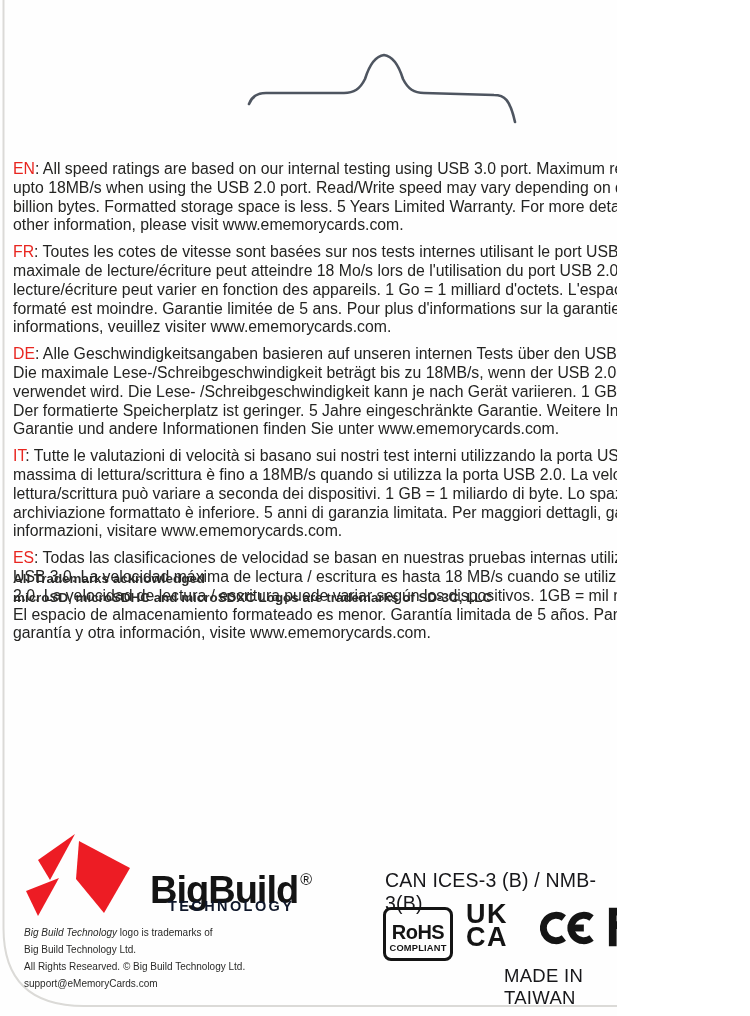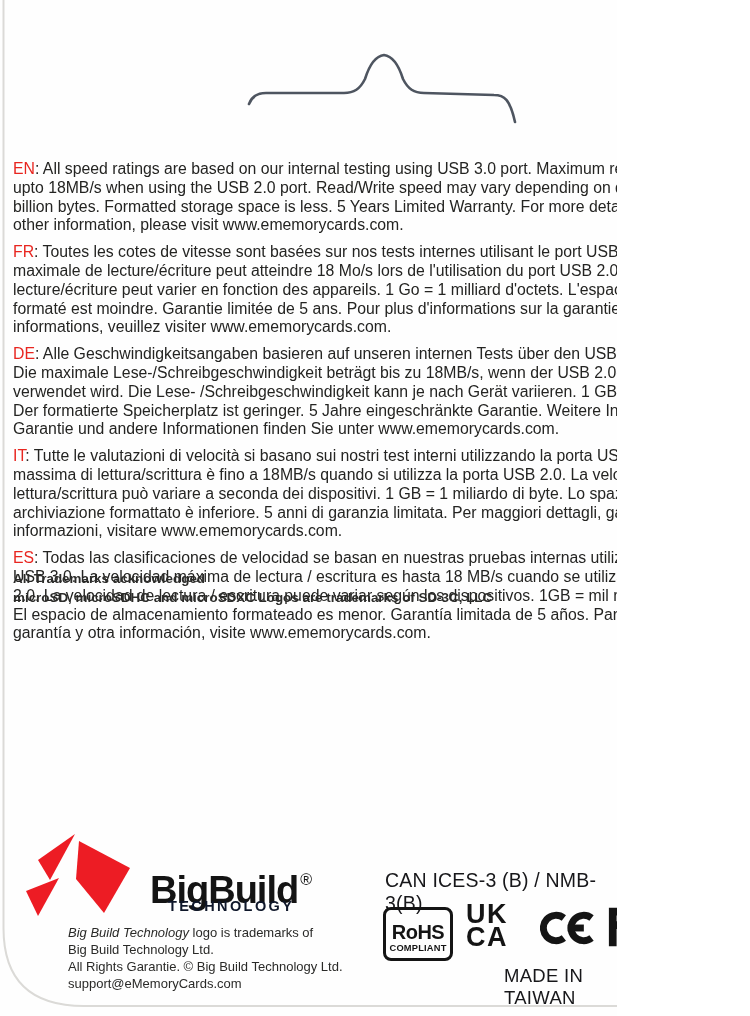--- a/index.html
+++ b/index.html
@@ -21,21 +21,21 @@
   
   .trademarks{position:absolute;left:13px;top:570px;font-size:13.4px;line-height:18.6px;font-weight:bold;color:#2c2c2a;}
 
   
   .brand-mark{position:absolute;left:20px;top:832px;}
   .brand-name{position:absolute;left:150px;top:861px;font-size:38px;line-height:38px;font-weight:700;letter-spacing:-1px;color:#141414;text-align:center;}
   .brand-name sup{font-size:16px;font-weight:400;vertical-align:18px;letter-spacing:0;margin-left:2px;}
   .brand-sub{position:absolute;left:168px;top:898px;font-size:14.5px;font-weight:700;letter-spacing:2.4px;color:#0f172a;}
 
   
-  .legal{position:absolute;left:24px;top:925px;font-size:13px;line-height:16.9px;color:#2a2a28;margin-left:44px;}
+  .legal{position:absolute;left:24px;top:925px;font-size:10px;line-height:16.9px;color:#2a2a28;}
   .legal .it{font-style:italic;}
 
   
   .can-ices{position:absolute;left:385px;top:869px;font-size:19.5px;letter-spacing:0.2px;color:#17171a;}
   .rohs{position:absolute;left:383px;top:907px;width:64px;height:36px;border:3px solid #141414;border-radius:8px;text-align:center;color:#141414;padding-top:12px;}
   .rohs-top{font-size:20px;font-weight:700;line-height:21px;letter-spacing:-0.5px;}
   .rohs-bottom{font-size:9.3px;font-weight:700;letter-spacing:0.2px;line-height:10px;}
   .ukca{position:absolute;left:466px;top:903px;font-size:27px;font-weight:700;line-height:22px;letter-spacing:1.5px;color:#141414;transform:scaleY(1.04);}
   .ce-mark{position:absolute;left:540px;top:905px;}
   .fcc-mark{position:absolute;left:606px;top:904px;}
@@ -76,21 +76,21 @@
     <polygon points="6,59 39,46 18,84" fill="#ed1c24"></polygon>
   </svg>
   <div class="brand-name">
     <span>BigBuild</span><sup>®</sup>
   </div>
   <div class="brand-sub">TECHNOLOGY</div>
 
   <div class="legal">
     <div><span class="it">Big Build Technology</span><span> logo is trademarks of</span></div>
     <div>Big Build Technology Ltd.</div>
-    <div>All Rights Garantie. © Big Build Technology Ltd.</div>
+    <div>All Rights Researved. © Big Build Technology Ltd.</div>
     <div>support@eMemoryCards.com</div>
   </div>
 
   <div class="can-ices">CAN ICES-3 (B) / NMB-3(B)</div>
 
   <div class="rohs">
     <div class="rohs-top">RoHS</div>
     <div class="rohs-bottom">COMPLIANT</div>
   </div>
 

